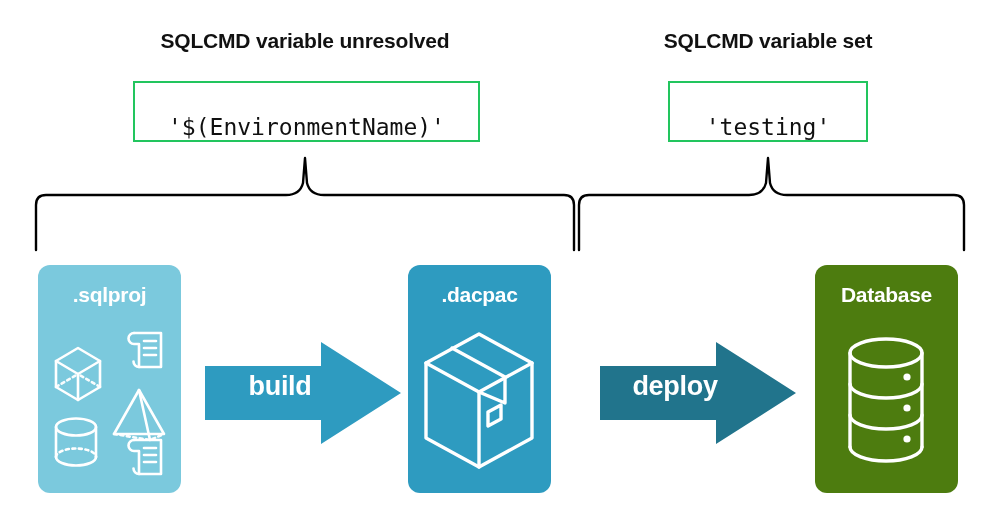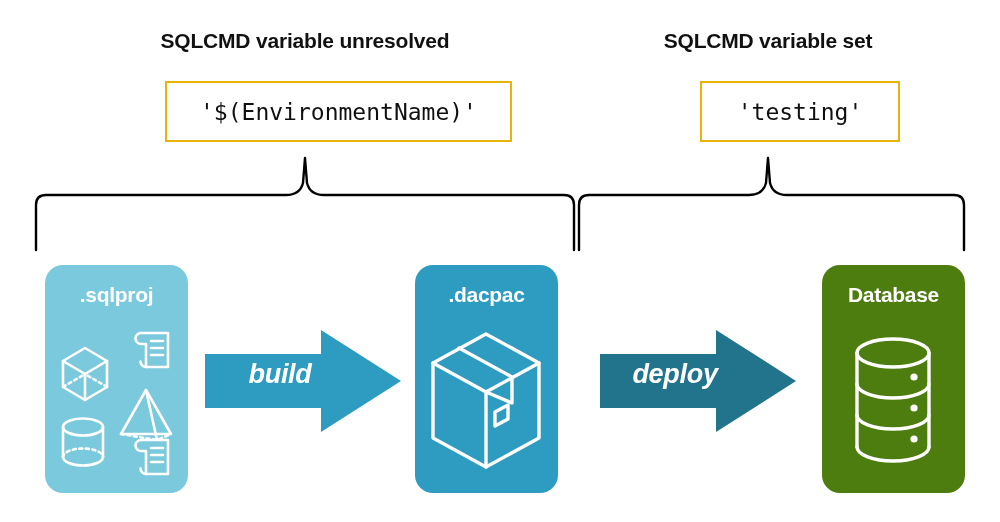--- a/index.html
+++ b/index.html
@@ -28,27 +28,26 @@
     text-align: center;
     white-space: nowrap;
     letter-spacing: -0.2px;
   }
   #title-left  { left: 105px; top: 29px; width: 400px; }
   #title-right { left: 608px; top: 29px; width: 320px; }
 
   
   .code-box {
     position: absolute;
-    border: 2px solid #eab308;
+    border: 2px solid #22c55e;
     background: #ffffff;
     box-sizing: border-box;
     display: flex;
-    align-items: center;
+    align-items: flex-end;
     justify-content: center;
-    margin-left: 32px;
   }
   .code-box .code-text {
     font-family: "DejaVu Sans Mono", "Liberation Mono", monospace;
     font-size: 23px;
     color: #101010;
     white-space: pre;
     letter-spacing: 0px;
   }
   #code-left  { left: 133px; top: 81px; width: 347px; height: 61px; }
   #code-right { left: 668px; top: 81px; width: 200px; height: 61px; }
@@ -60,22 +59,21 @@
     width: 1000px; height: 522px;
     pointer-events: none;
   }
 
   
   .artifact {
     position: absolute;
     top: 265px;
     width: 143px;
     height: 228px;
-    border-radius: 18px;
-    margin-left: 7px;
+    border-radius: 12px;
   }
   .artifact .artifact-label {
     position: absolute;
     top: 18px;
     left: 0;
     width: 100%;
     text-align: center;
     font-family: "Liberation Sans", sans-serif;
     font-weight: bold;
     font-size: 21px;
@@ -90,24 +88,23 @@
     width: 143px;
     height: 175px;
   }
   #box-sqlproj  { left: 38px;  background: #7BC9DD; }
   #box-dacpac   { left: 408px; background: #2E9BC0; }
   #box-database { left: 815px; background: #4d7c0f; }
 
   
   .arrow {
     position: absolute;
-    top: 330px;
+    top: 342px;
     width: 196px;
     height: 102px;
-    font-style: italic;
   }
   #arrow-build  { left: 205px; }
   #arrow-deploy { left: 600px; }
   .arrow .arrow-label {
     position: absolute;
     left: 0;
     top: 29px;
     width: 150px;
     text-align: center;
     font-family: "Liberation Sans", sans-serif;

